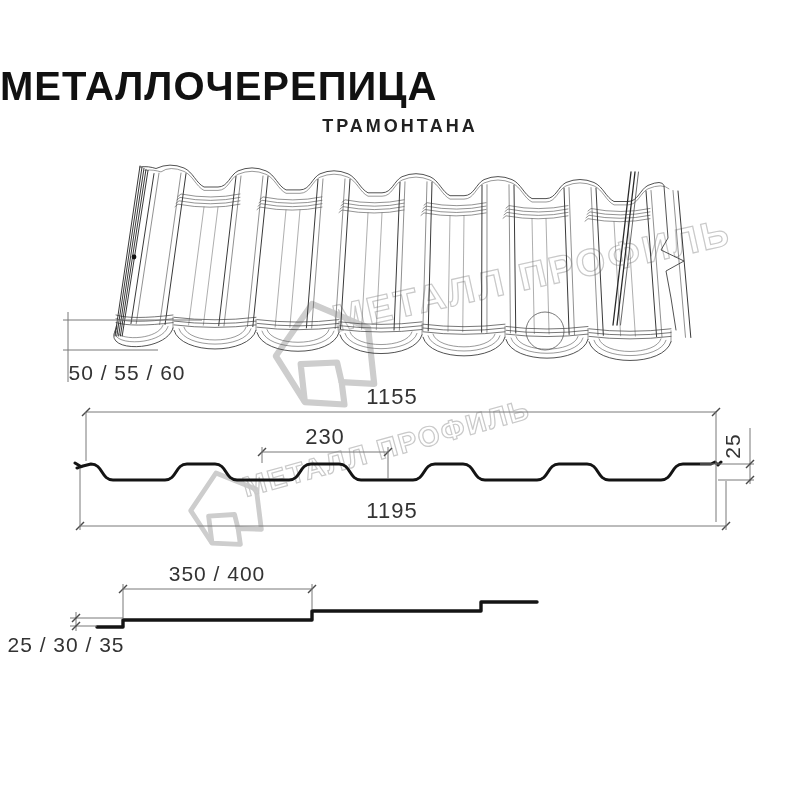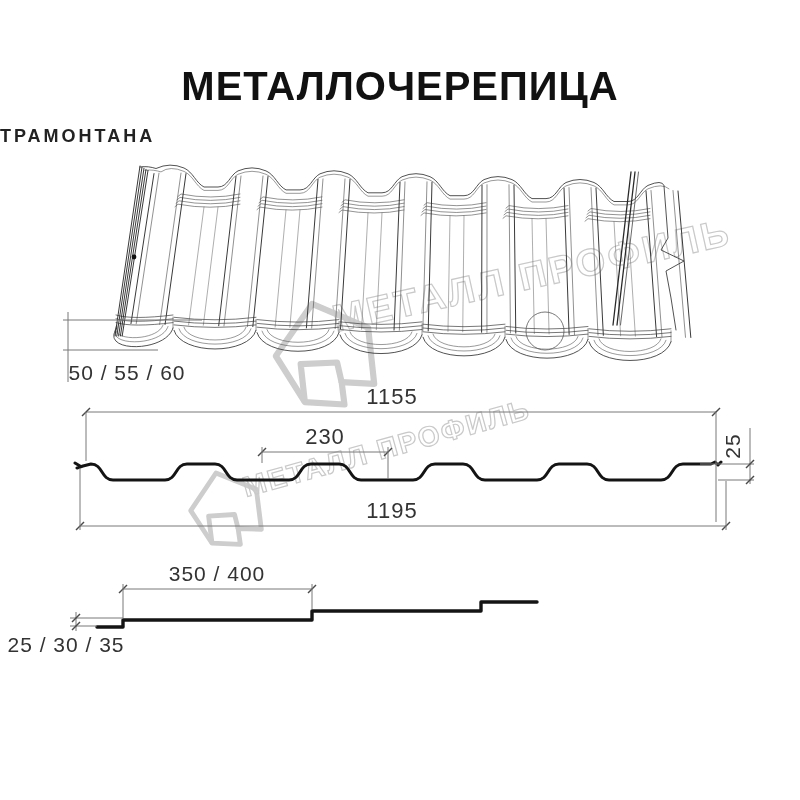--- a/index.html
+++ b/index.html
@@ -1,20 +1,20 @@
 <!DOCTYPE html>
 <html><head>
 <meta charset="utf-8">
 <style>
   html,body{margin:0;padding:0;background:#ffffff;}
   body{width:800px;height:800px;position:relative;overflow:hidden;
        font-family:"Liberation Sans",sans-serif;}
-  .title{position:absolute;top:64px;left:0;width:800px;text-align:center;
+  .title{position:absolute;top:64px;left:0;width:800px;
          font-size:40px;font-weight:800;letter-spacing:1px;color:#111;}
-  .subtitle{position:absolute;top:126px;left:0;width:800px;
+  .subtitle{position:absolute;top:116px;left:0;width:800px;text-align:center;
          font-size:18px;font-weight:600;letter-spacing:3px;color:#222;}
   svg{position:absolute;top:0;left:0;}
   .dim{stroke:#787878;stroke-width:1;fill:none;}
   .tick{stroke:#4a4a4a;stroke-width:1.4;fill:none;}
   .dimtext{font-family:"Liberation Sans",sans-serif;font-size:22px;fill:#333;letter-spacing:1px;}
   .dimtext.small{font-size:21px;}
   .profile{stroke:#141414;stroke-width:3;fill:none;stroke-linejoin:round;stroke-linecap:round;}
   .profile.step{stroke-width:3.4;}
   .wmtext{font-family:"Liberation Sans",sans-serif;font-weight:700;fill:none;stroke:#c9c9c9;stroke-width:1.2;}
   .wmhouse{fill:none;stroke:#cdcdcd;stroke-linejoin:round;}

